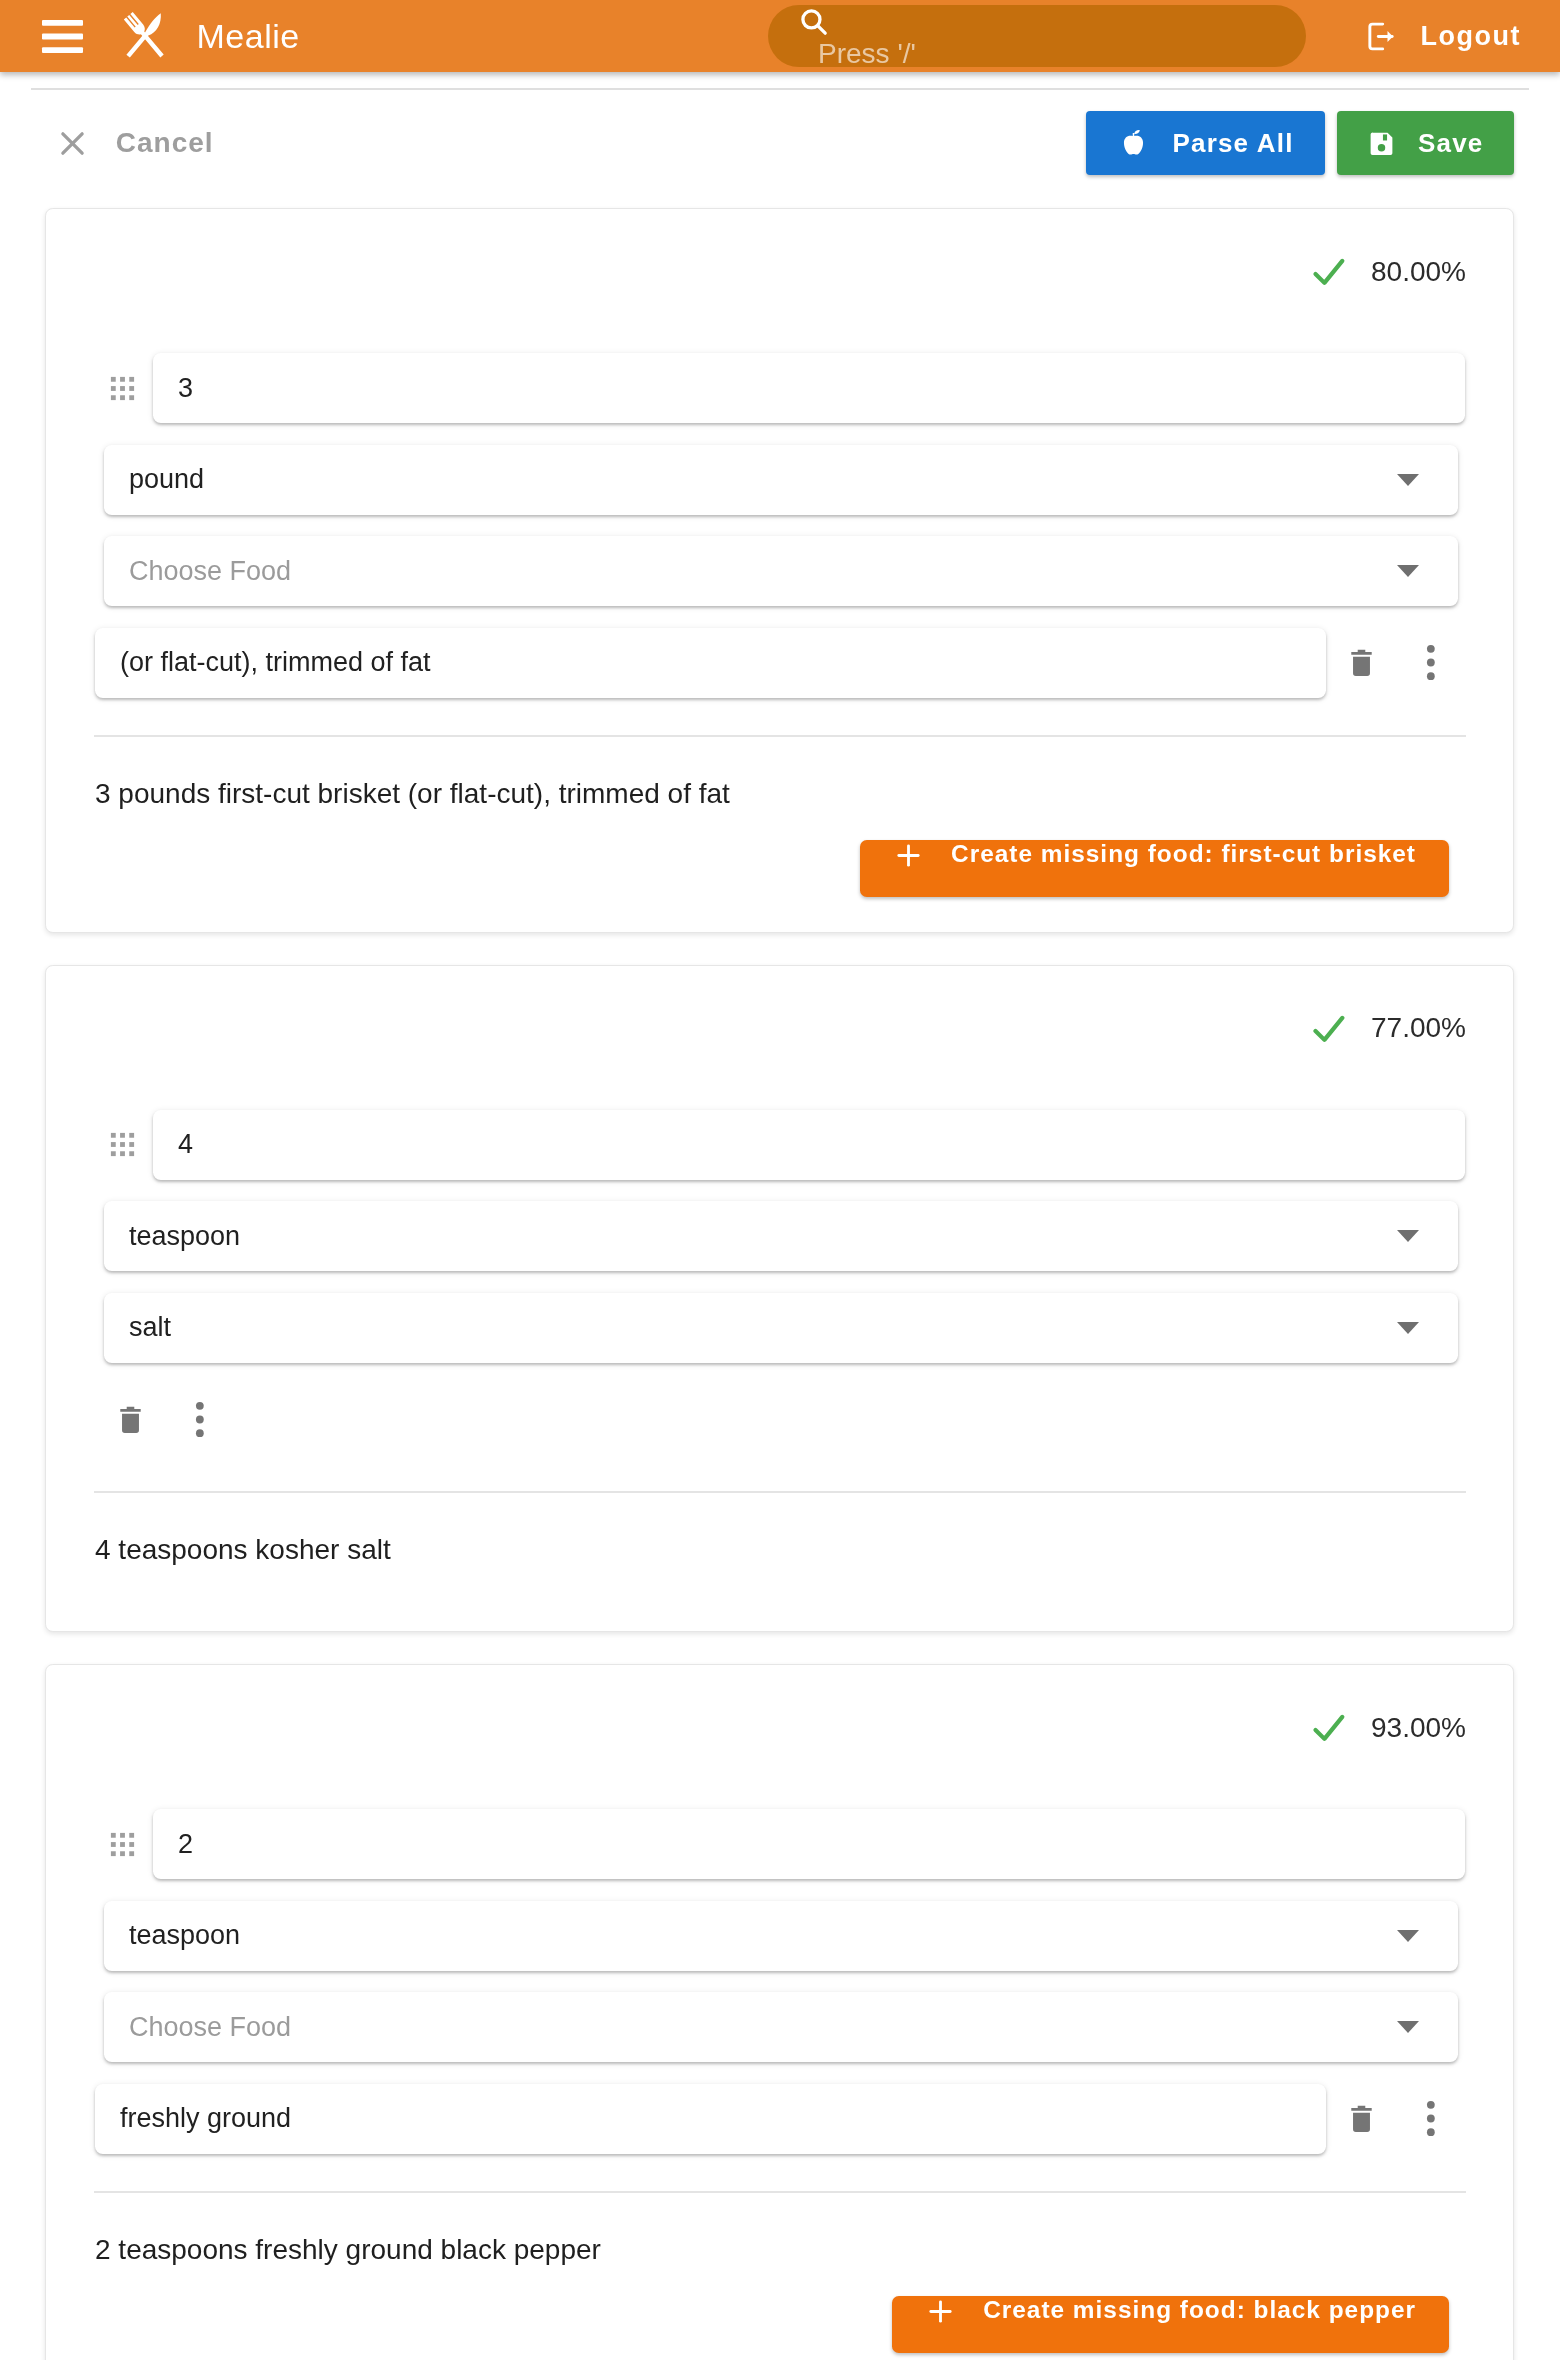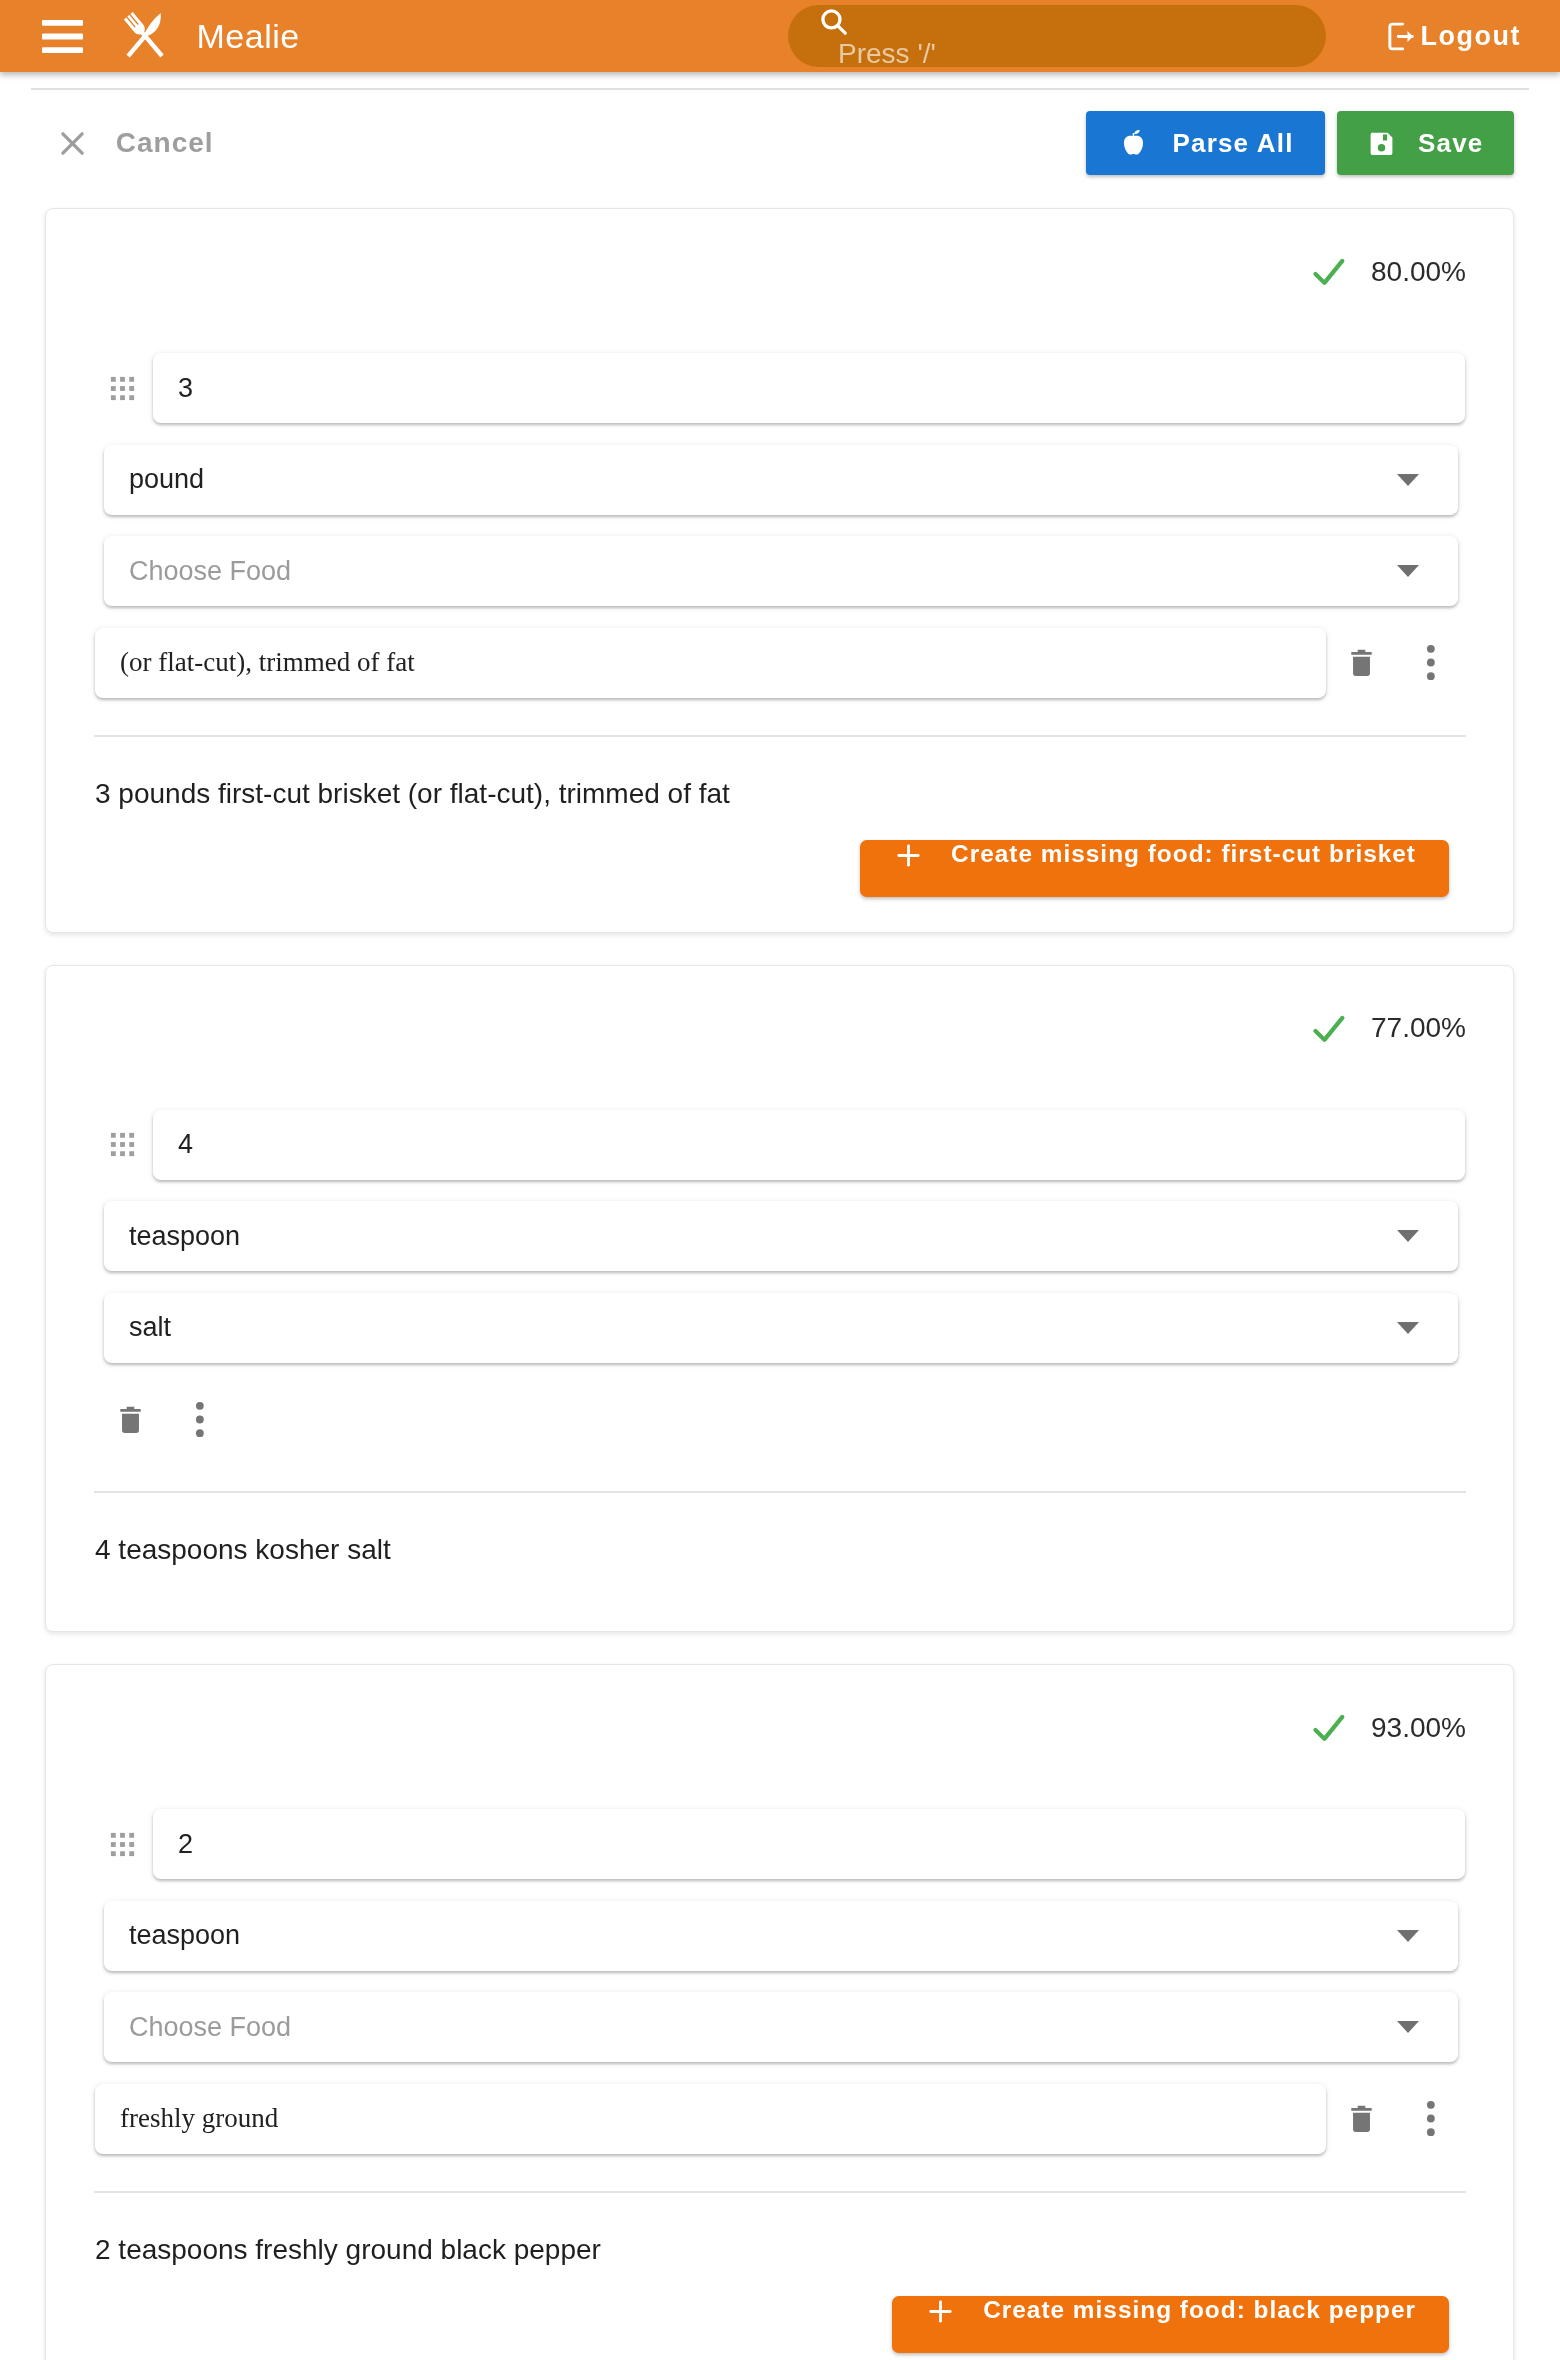--- a/index.html
+++ b/index.html
@@ -36,21 +36,21 @@
     display: flex; align-items: flex-start;
     padding: 0 29px;
     cursor: text;
     flex-direction: column;
   }
   .search-placeholder { color: rgba(255,255,255,0.62); font-size: 28px; margin-left: 21.5px; }
   .logout-btn {
     display: flex; align-items: center; margin-left: 57px;
     background: none; border: none; padding: 0; cursor: pointer;
   }
-  .logout-label { color: #fff; font-size: 27px; font-weight: bold; letter-spacing: 1.5px; margin-left: 3px; }
+  .logout-label { color: #fff; font-size: 27px; font-weight: bold; letter-spacing: 1.5px; margin-left: 23px; }
 
   
   .page-rule { border: none; border-top: 2px solid #DFDFDF; margin: 15.6px 31px 0 31px; }
   .toolbar {
     display: flex; align-items: center;
     margin: 21.5px 46px 0 46px;
     height: 64px;
   }
   .cancel-btn {
     display: flex; align-items: center; gap: 27px;
@@ -108,21 +108,21 @@
   .select-value { color: #212121; }
   .select-value.placeholder { color: #9B9B9B; text-align: center; }
   .caret {
     width: 0; height: 0;
     border-left: 11.7px solid transparent;
     border-right: 11.7px solid transparent;
     border-top: 12.7px solid #6F6F6F;
     margin-right: 13.7px;
   }
   .row-note { display: flex; align-items: center; margin: 0 47px 0 49px; }
-  .note-field { flex: 1; margin-right: 0; font-family: Liberation Serif, serif; }
+  .note-field { flex: 1; margin-right: 0; }
   .icon-btn {
     background: none; border: none; cursor: pointer;
     width: 70px; height: 70px;
     display: flex; align-items: center; justify-content: center; padding: 0;
   }
   .card-divider { border: none; border-top: 2px solid #E4E4E4; margin: 37px 47px 0 48px; }
   .parsed-text { margin: 37px 47px 27px 49px; font-size: 28px; line-height: 39px; color: #1f1f1f; }
   .create-row { display: flex; justify-content: flex-end; margin-right: 64px; }
   .create-btn {
     background: #F0720C;

